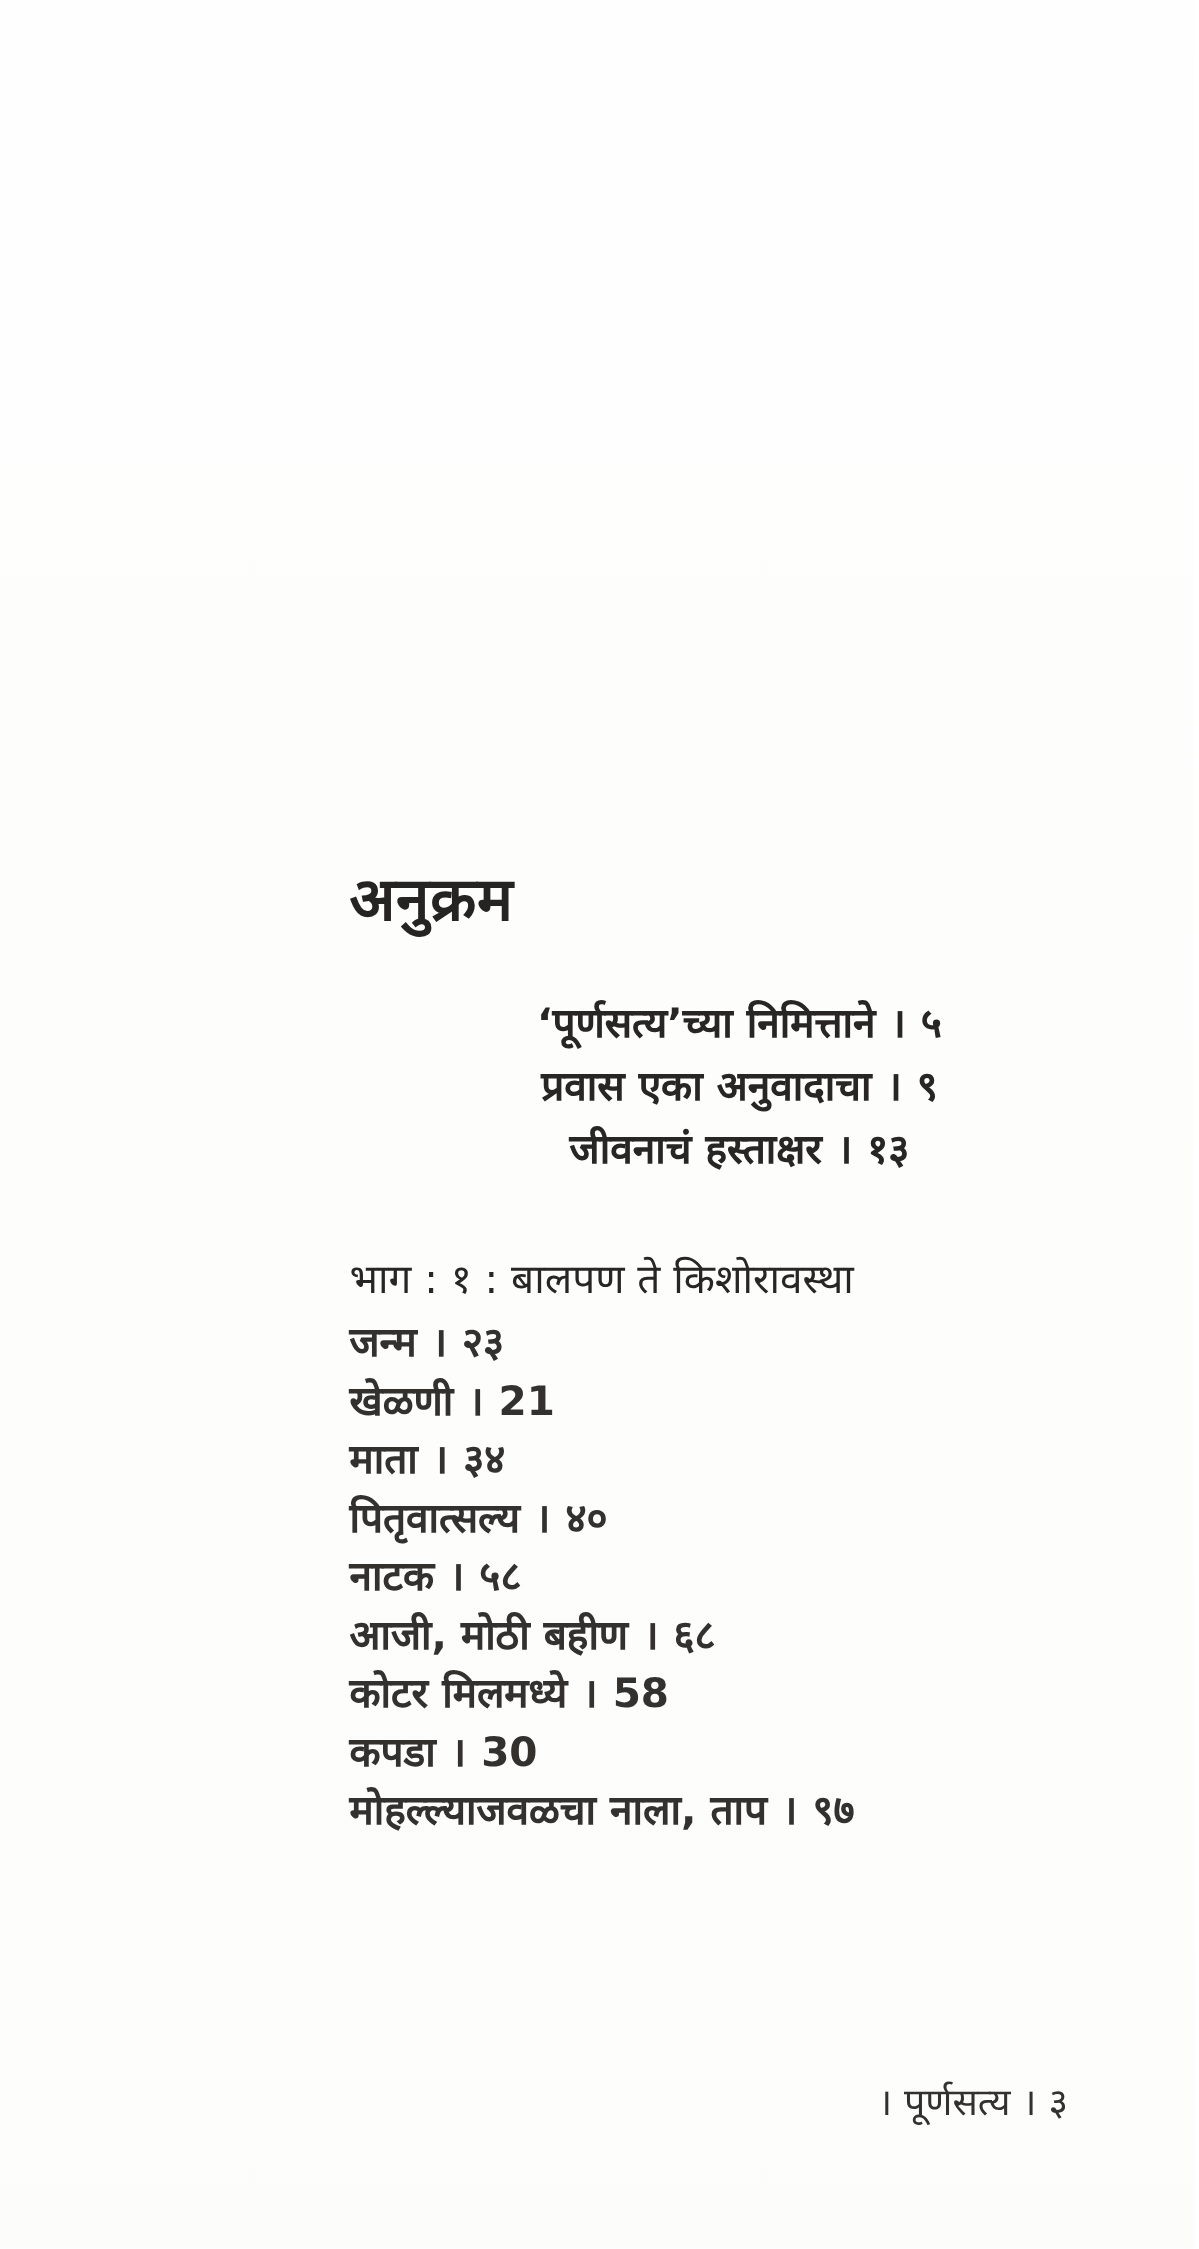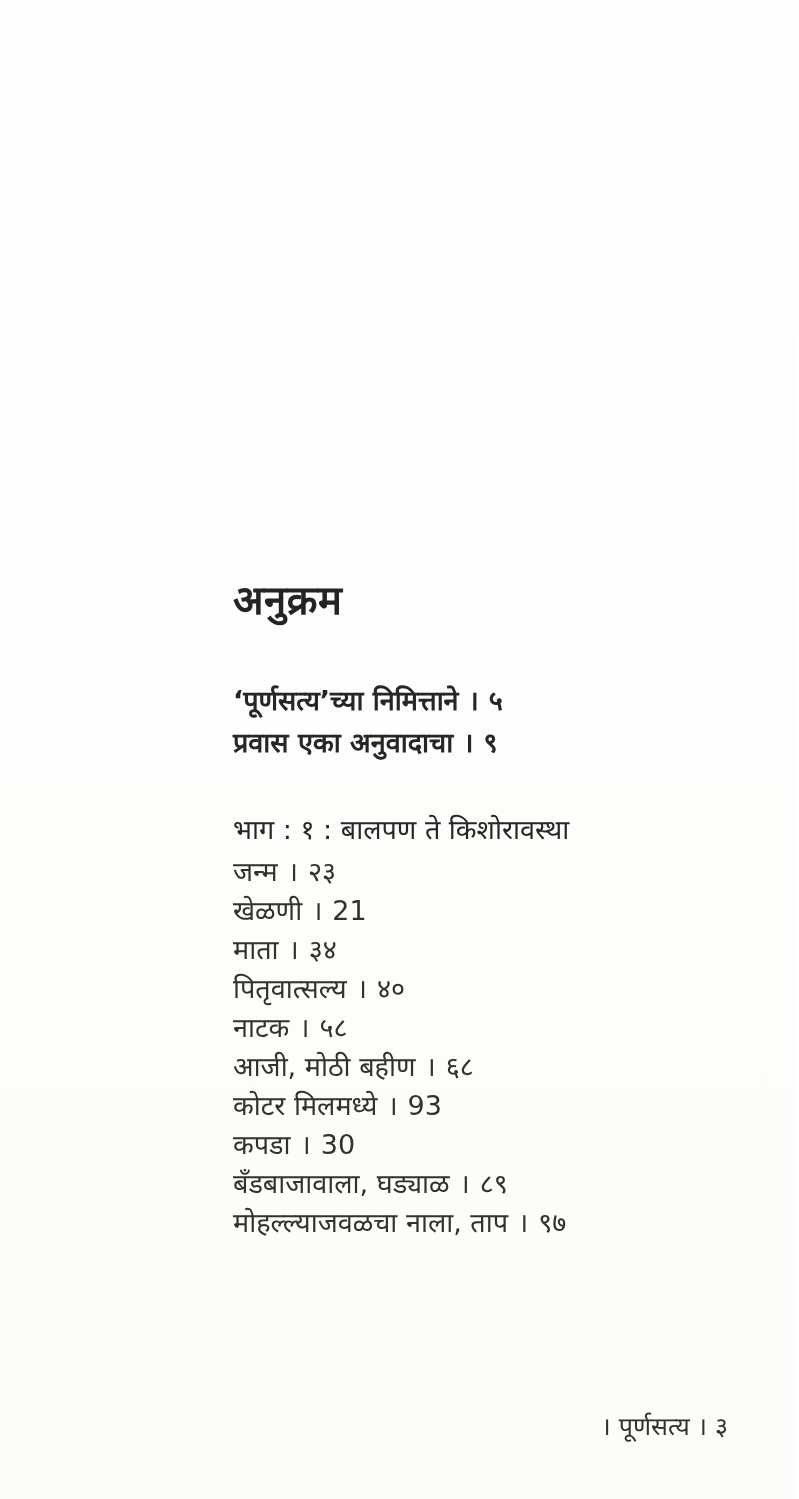--- a/index.html
+++ b/index.html
@@ -29,21 +29,22 @@
   }
   .toc-title {
     margin: 0;
     font-size: 40px;
     line-height: 48px;
     font-weight: 700;
     color: #262422;
     letter-spacing: 0.5px;
   }
   .front-group {
-    margin-top: 56px;
+    margin-top: 38px;
+    text-align: center;
   }
   .front-group .toc-row {
     font-weight: 700;
     line-height: 42px;
     color: #282624;
   }
   .toc-row {
     font-size: 27px;
     line-height: 39px;
     white-space: nowrap;
@@ -56,46 +57,49 @@
   .section-heading {
     margin-top: 44px;
     font-size: 27px;
     line-height: 44px;
     font-weight: 400;
     color: #282624;
     white-space: nowrap;
   }
   .chapter-group {
     margin-top: 0;
+    font-weight: bold;
   }
   .page-footer {
     position: absolute;
     top: 1386px;
-    right: 68px;
+    right: 84px;
     font-size: 25px;
     line-height: 32px;
     color: #33312e;
     white-space: nowrap;
-    margin-top: 25px;
   }
 </style>
 </head>
 <body>
 
 <div class="page">
   <div class="content">
 
     <h1 class="toc-title">अनुक्रम</h1>
 
     <div class="front-group">
       <div class="toc-row">
         <span>‘पूर्णसत्य’च्या निमित्ताने</span><span class="sep">।</span><span>५</span>
       </div>
       <div class="toc-row">
         <span>प्रवास एका अनुवादाचा</span><span class="sep">।</span><span>९</span>
+      </div>
+      <div class="toc-row">
+        <span>जीवनाचं हस्ताक्षर</span><span class="sep">।</span><span>१३</span>
       </div>
     </div>
 
     <div class="section-heading">भाग : १ : बालपण ते किशोरावस्था</div>
 
     <div class="chapter-group">
       <div class="toc-row">
         <span>जन्म</span><span class="sep">।</span><span>२३</span>
       </div>
       <div class="toc-row">
@@ -107,27 +111,24 @@
       <div class="toc-row">
         <span>पितृवात्सल्य</span><span class="sep">।</span><span>४०</span>
       </div>
       <div class="toc-row">
         <span>नाटक</span><span class="sep">।</span><span>५८</span>
       </div>
       <div class="toc-row">
         <span>आजी, मोठी बहीण</span><span class="sep">।</span><span>६८</span>
       </div>
       <div class="toc-row">
-        <span>कोटर मिलमध्ये</span><span class="sep">।</span><span>93</span>
+        <span>कोटर मिलमध्ये</span><span class="sep">।</span><span>58</span>
       </div>
       <div class="toc-row">
         <span>कपडा</span><span class="sep">।</span><span>30</span>
-      </div>
-      <div class="toc-row">
-        <span>बँडबाजावाला, घड्याळ</span><span class="sep">।</span><span>८९</span>
       </div>
       <div class="toc-row">
         <span>मोहल्ल्याजवळचा नाला, ताप</span><span class="sep">।</span><span>९७</span>
       </div>
     </div>
 
   </div>
 
   <div class="page-footer">। पूर्णसत्य । ३</div>
 </div>

